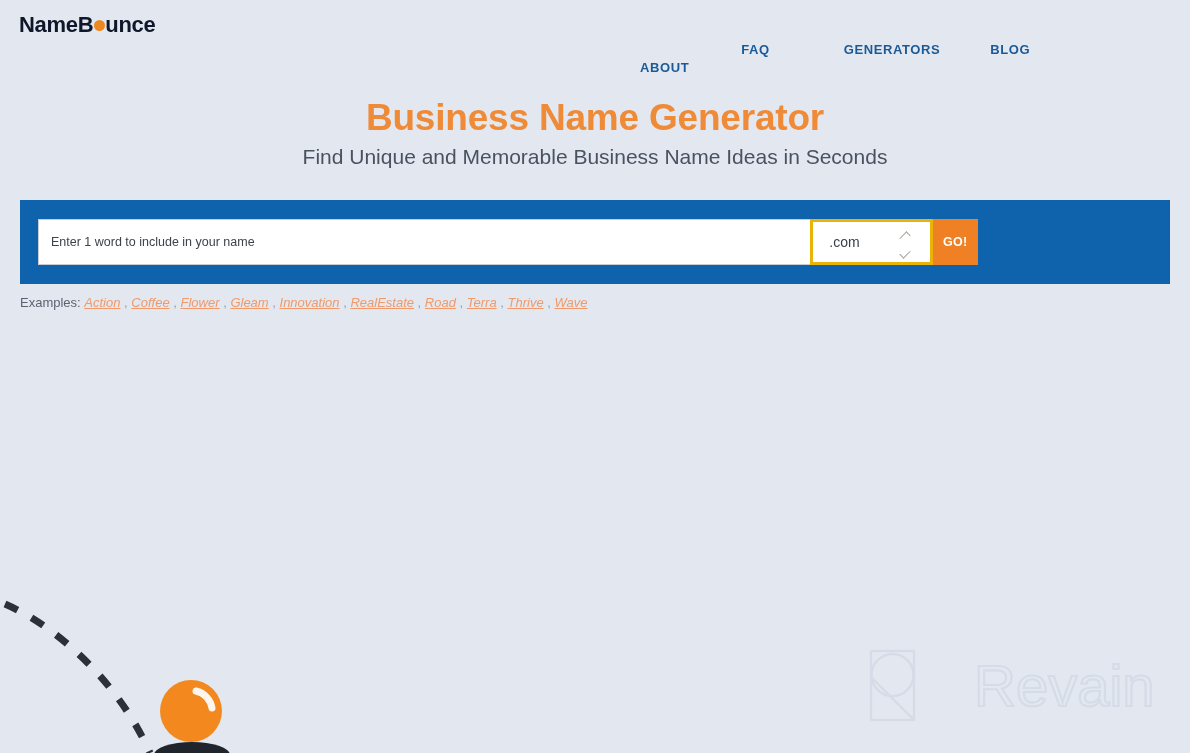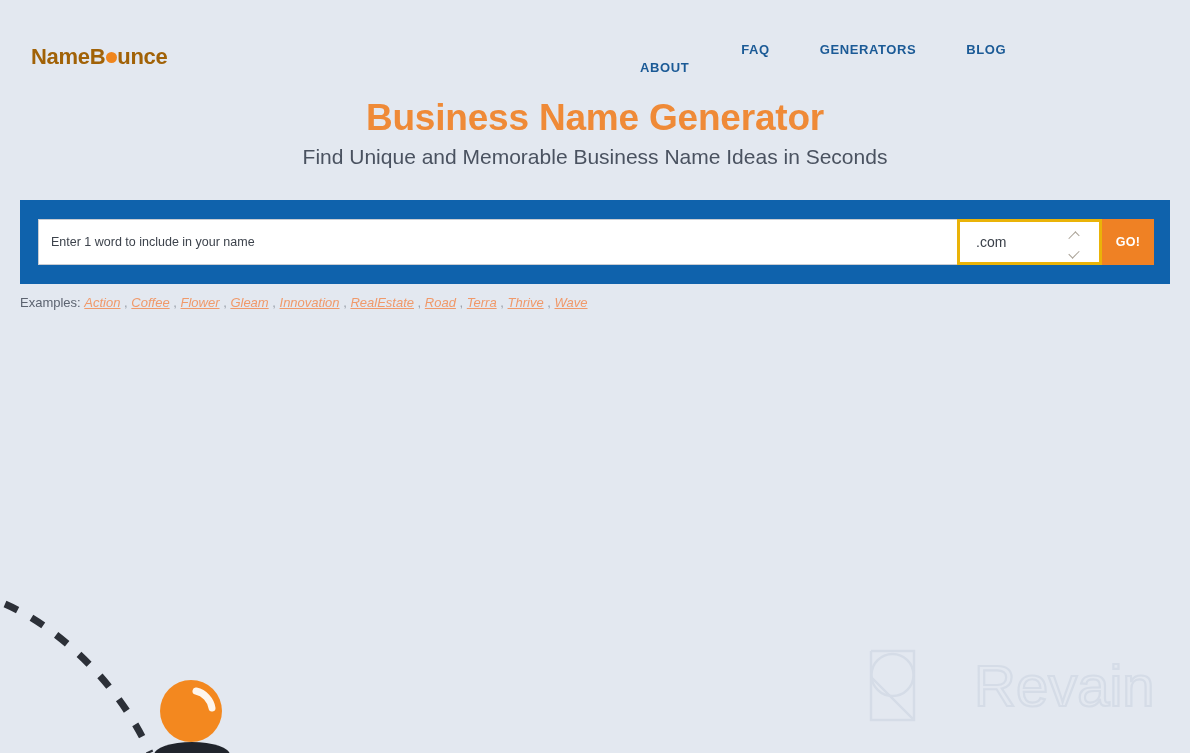--- a/index.html
+++ b/index.html
@@ -21,29 +21,28 @@
     top: 0;
     left: 0;
     width: 1190px;
     height: 64px;
     display: flex;
     align-items: center;
   }
   .logo {
     position: absolute;
     left: 19px;
-    top: 44px;
+    top: 12px;
     font-size: 22px;
     font-weight: bold;
     letter-spacing: -0.3px;
-    color: #a16207;
+    color: #0f172a;
     line-height: 26px;
     white-space: nowrap;
     user-select: none;
-    margin-left: 12px;
   }
   .logo .logo-dot {
     display: inline-block;
     width: 11px;
     height: 11px;
     border-radius: 50%;
     background: #f0861e;
     vertical-align: 1px;
     margin: 0 0.5px;
   }
@@ -58,21 +57,21 @@
   .nav-item {
     color: #1b5a96;
     font-size: 13px;
     font-weight: bold;
     letter-spacing: 0.6px;
     text-decoration: none;
     white-space: nowrap;
     cursor: pointer;
   }
   .nav-gap-1 { margin-right: 52px; margin-top: 36px; }
-  .nav-gap-2 { margin-right: 50px; }
+  .nav-gap-2 { margin-right: 74px; }
   .nav-gap-3 { margin-right: 50px; }
 
   .cta-button {
     position: absolute;
     left: 1003px;
     top: 14px;
     width: 158px;
     height: 35px;
     border-radius: 18px;
     background: #f08121;
@@ -121,21 +120,21 @@
     top: 200px;
     width: 1150px;
     height: 84px;
     background: #0f62ac;
     box-sizing: border-box;
   }
   .search-inner {
     position: absolute;
     left: 18px;
     top: 19px;
-    width: 1116px;
+    width: 940px;
     height: 46px;
     display: flex;
   }
   .search-input {
     width: 919px;
     height: 46px;
     box-sizing: border-box;
     border: 1px solid #c9ccd2;
     border-right: none;
     background: #ffffff;

